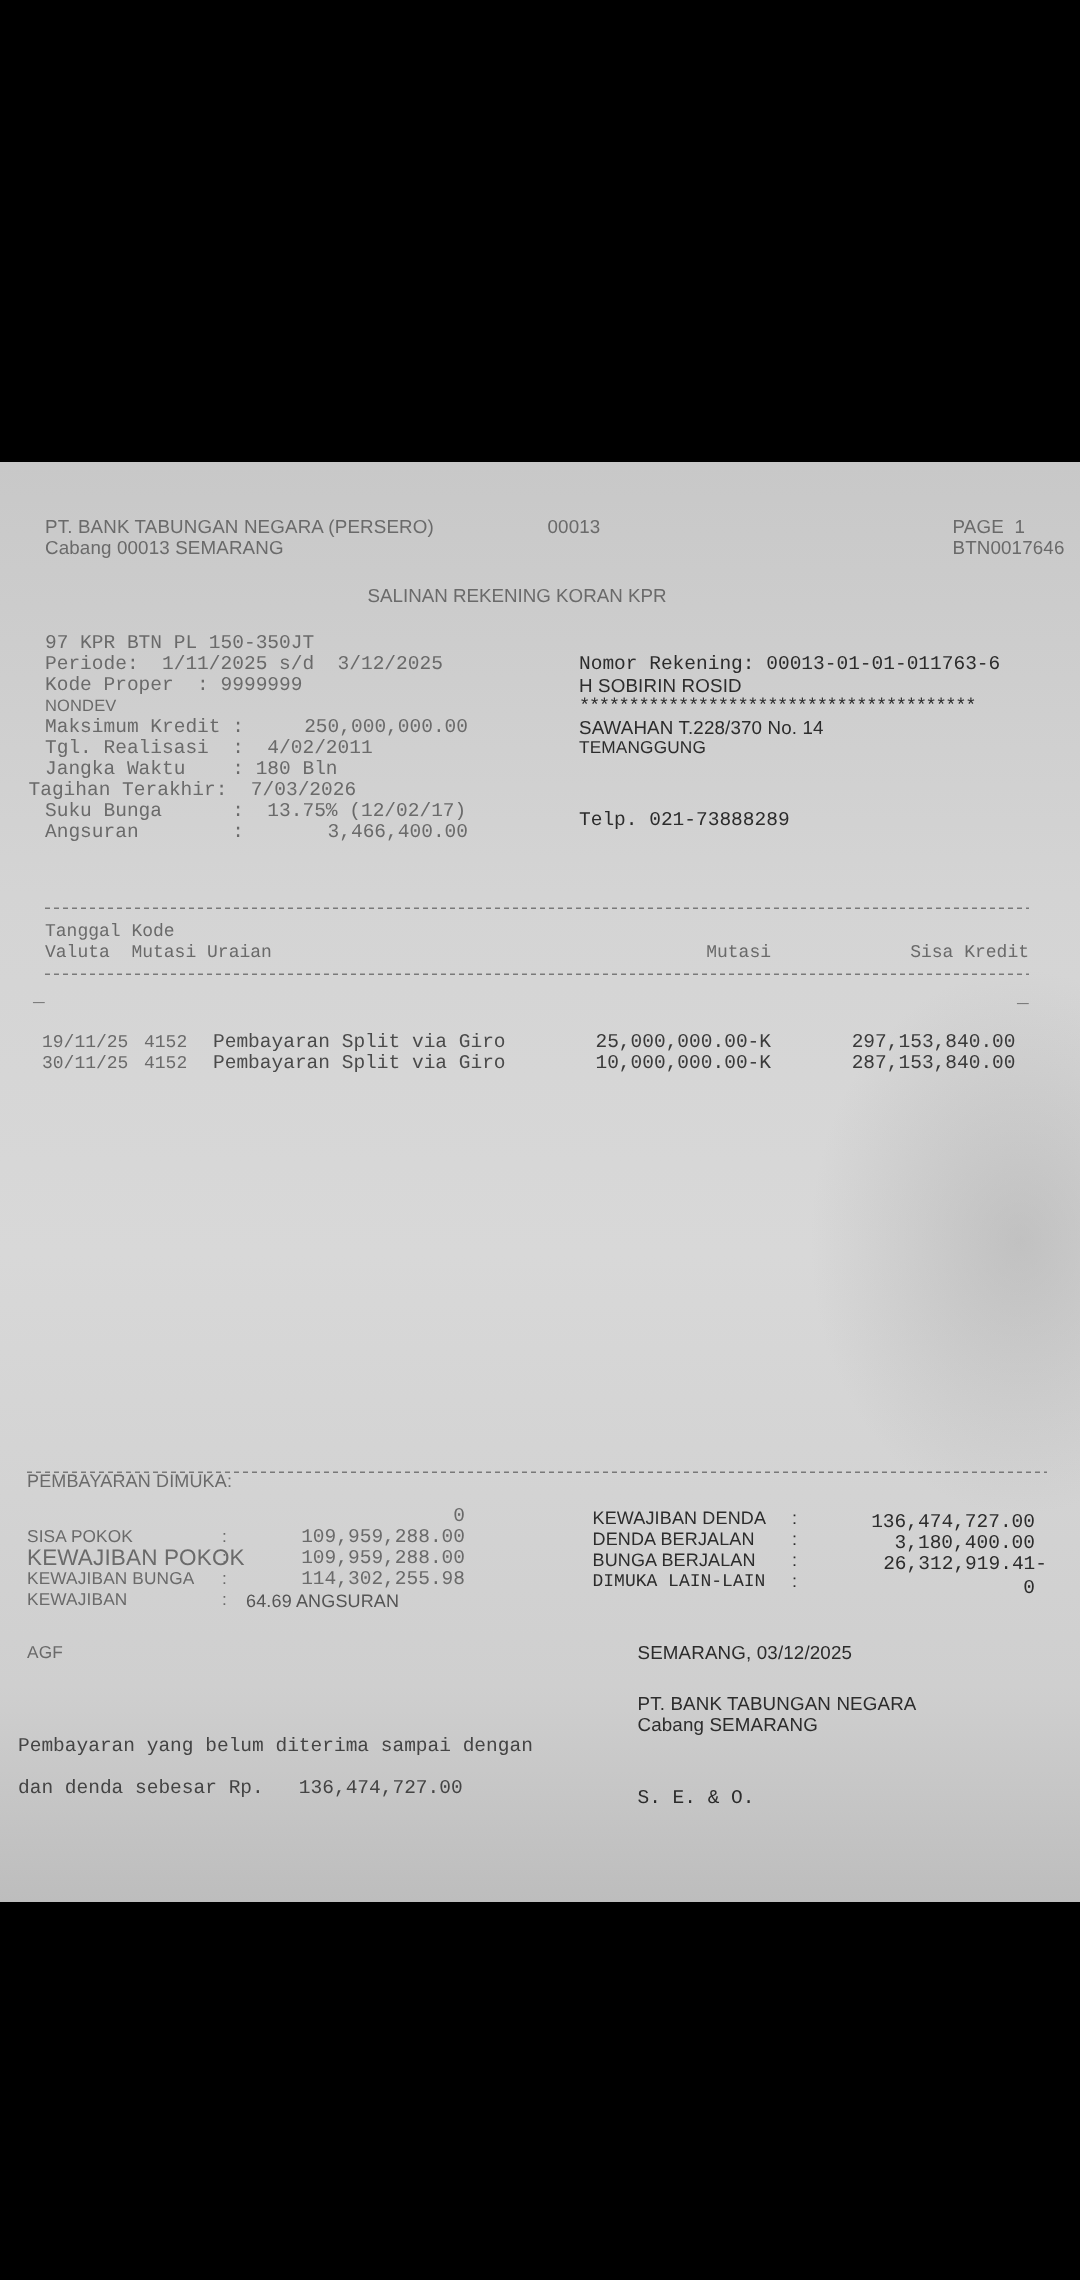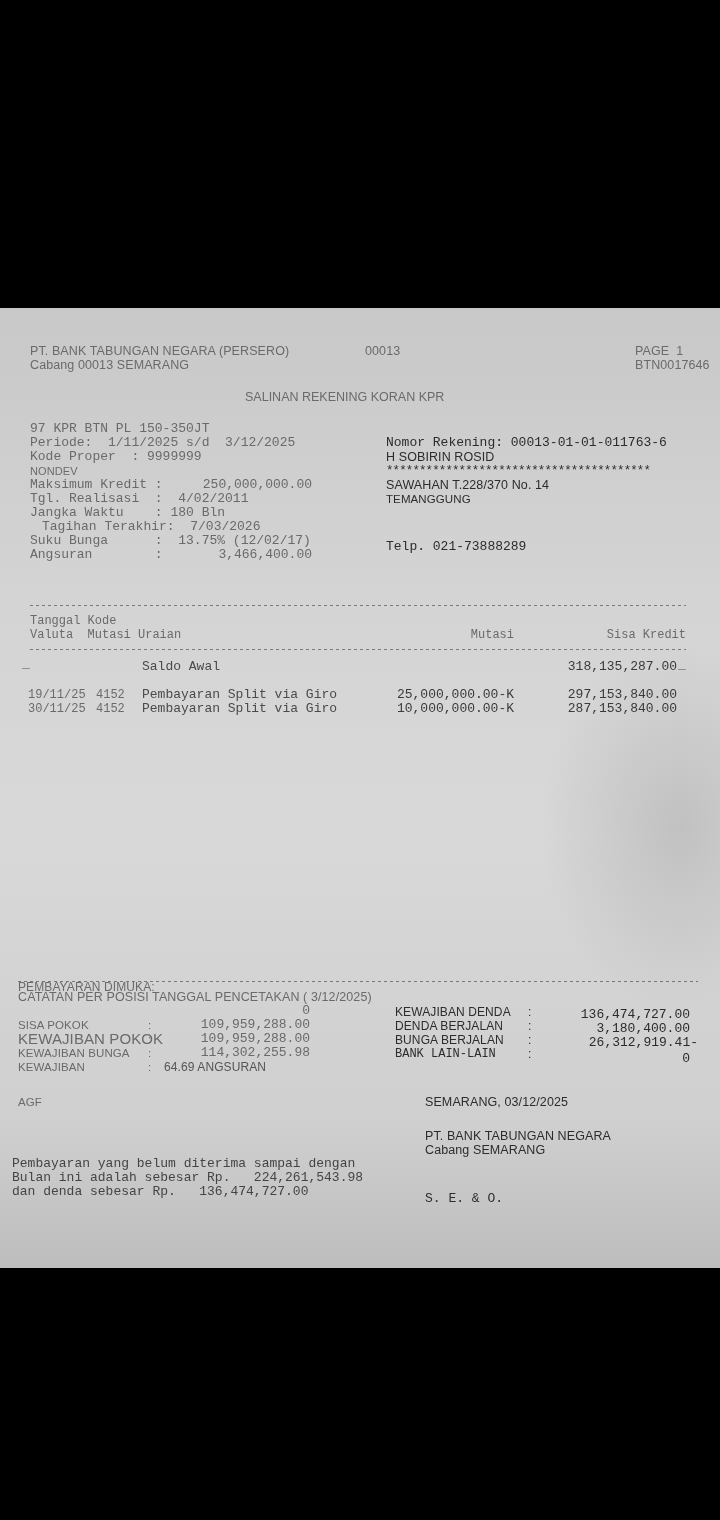--- a/index.html
+++ b/index.html
@@ -45,21 +45,21 @@
   <div class="t mono faint" style="left:245px; top:82px; font-family:'Liberation Sans',sans-serif; font-size:12.5px;">SALINAN REKENING KORAN KPR</div>
 
   <div class="t mono faint" style="left:30px; top:114px;">97 KPR BTN PL 150-350JT</div>
   <div class="t mono faint" style="left:30px; top:128px;">Periode:  1/11/2025 s/d  3/12/2025</div>
   <div class="t mono faint" style="left:30px; top:142px;">Kode Proper  : 9999999</div>
   <div class="t sans faint" style="left:30px; top:156px; font-size:11px;">NONDEV</div>
   <div class="t mono faint" style="left:30px; top:170px;">Maksimum Kredit :</div>
   <div class="t mono faint right" style="left:170px; top:170px; width:142px;">250,000,000.00</div>
   <div class="t mono faint" style="left:30px; top:184px;">Tgl. Realisasi  :  4/02/2011</div>
   <div class="t mono faint" style="left:30px; top:198px;">Jangka Waktu    : 180 Bln</div>
-  <div class="t mono faint" style="left:42px; top:212px;">Tagihan Terakhir:  7/03/2026</div>
+  <div class="t mono faint" style="left:19px; top:212px;">Tagihan Terakhir:  7/03/2026</div>
   <div class="t mono faint" style="left:30px; top:226px;">Suku Bunga      :  13.75% (12/02/17)</div>
   <div class="t mono faint" style="left:30px; top:240px;">Angsuran        :</div>
   <div class="t mono faint right" style="left:170px; top:240px; width:142px;">3,466,400.00</div>
 
   <div class="t mono dark" style="left:386px; top:128px;">Nomor Rekening: 00013-01-01-011763-6</div>
   <div class="t sans dark" style="left:386px; top:142px;">H SOBIRIN ROSID</div>
   <div class="t mono dark" style="left:386px; top:156px; font-size:12.5px; letter-spacing:-0.9px;">****************************************</div>
   <div class="t sans dark" style="left:386px; top:170px;">SAWAHAN T.228/370 No. 14</div>
   <div class="t sans dark" style="left:386px; top:184px; font-size:11.5px;">TEMANGGUNG</div>
   <div class="t mono dark" style="left:386px; top:232px;">Telp. 021-73888289</div>
@@ -67,44 +67,36 @@
   <div class="dash" style="left:30px; top:297px; width:656px;"></div>
   <div class="t mono faint" style="left:30px; top:306px; font-size:12px;">Tanggal Kode</div>
   <div class="t mono faint" style="left:30px; top:320px; font-size:12px;">Valuta  Mutasi Uraian</div>
   <div class="t mono faint right" style="left:420px; top:320px; width:94px; font-size:12px;">Mutasi</div>
   <div class="t mono faint right" style="left:560px; top:320px; width:126px; font-size:12px;">Sisa Kredit</div>
   <div class="dash" style="left:30px; top:341px; width:656px;"></div>
 
   <div class="t mono faint" style="left:22px; top:349px;">_</div>
   <div class="t mono faint" style="left:678px; top:350px;">_</div>
 
-  <div class="row" style="top:352px;">
-    <div class="t mono faint" style="left:36px; top:0;"></div>
-    <div class="t mono faint" style="left:97px; top:0;"></div>
-    <div class="t mono" style="left:142px; top:0; color:#4a4a4a;">Saldo Awal</div>
-    <div class="t mono right" style="left:380px; top:0; width:134px; color:#3a3a3a;"></div>
-    <div class="t mono right" style="left:540px; top:0; width:137px; color:#3a3a3a;">318,135,287.00</div>
-  </div>
   <div class="row" style="top:380px;">
     <div class="t mono faint" style="left:28px; top:0; font-size:12px;">19/11/25</div>
     <div class="t mono faint" style="left:96px; top:0; font-size:12px;">4152</div>
     <div class="t mono" style="left:142px; top:0; color:#4a4a4a;">Pembayaran Split via Giro</div>
     <div class="t mono right" style="left:380px; top:0; width:134px; color:#3a3a3a;">25,000,000.00-K</div>
     <div class="t mono right" style="left:540px; top:0; width:137px; color:#3a3a3a;">297,153,840.00</div>
   </div>
   <div class="row" style="top:394px;">
     <div class="t mono faint" style="left:28px; top:0; font-size:12px;">30/11/25</div>
     <div class="t mono faint" style="left:96px; top:0; font-size:12px;">4152</div>
     <div class="t mono" style="left:142px; top:0; color:#4a4a4a;">Pembayaran Split via Giro</div>
     <div class="t mono right" style="left:380px; top:0; width:134px; color:#3a3a3a;">10,000,000.00-K</div>
     <div class="t mono right" style="left:540px; top:0; width:137px; color:#3a3a3a;">287,153,840.00</div>
   </div>
 
   <div class="dash" style="left:18px; top:673px; width:680px;"></div>
-  <div class="t sans faint" style="left:18px; top:682px; font-size:12.5px;">CATATAN PER POSISI TANGGAL PENCETAKAN ( 3/12/2025)</div>
 
   <div class="t sans faint" style="left:18px; top:672px; font-size:12px;">PEMBAYARAN DIMUKA:</div>
   <div class="t mono faint right" style="left:170px; top:696px; width:140px;">0</div>
   <div class="t sans faint" style="left:18px; top:710px; font-size:11.5px;">SISA POKOK</div>
   <div class="t sans faint" style="left:148px; top:710px; font-size:11.5px;">:</div>
   <div class="t mono faint right" style="left:170px; top:710px; width:140px;">109,959,288.00</div>
   <div class="t sans faint" style="left:18px; top:724px; font-size:15px;">KEWAJIBAN POKOK</div>
   <div class="t sans faint" style="left:148px; top:724px; font-size:11.5px;">:</div>
   <div class="t mono faint right" style="left:170px; top:724px; width:140px;">109,959,288.00</div>
   <div class="t sans faint" style="left:18px; top:738px; font-size:11.5px;">KEWAJIBAN BUNGA</div>
@@ -116,27 +108,26 @@
 
   <div class="t sans dark" style="left:395px; top:697px; font-size:12px;">KEWAJIBAN DENDA</div>
   <div class="t sans dark" style="left:528px; top:697px; font-size:12px;">:</div>
   <div class="t mono dark right" style="left:540px; top:700px; width:150px;">136,474,727.00</div>
   <div class="t sans dark" style="left:395px; top:711px; font-size:12px;">DENDA BERJALAN</div>
   <div class="t sans dark" style="left:528px; top:711px; font-size:12px;">:</div>
   <div class="t mono dark right" style="left:540px; top:714px; width:150px;">3,180,400.00</div>
   <div class="t sans dark" style="left:395px; top:725px; font-size:12px;">BUNGA BERJALAN</div>
   <div class="t sans dark" style="left:528px; top:725px; font-size:12px;">:</div>
   <div class="t mono dark right" style="left:540px; top:728px; width:158px;">26,312,919.41-</div>
-  <div class="t mono dark" style="left:395px; top:739px; font-size:12px;">BANK LAIN-LAIN</div>
+  <div class="t mono dark" style="left:395px; top:739px; font-size:12px;">DIMUKA LAIN-LAIN</div>
   <div class="t sans dark" style="left:528px; top:739px; font-size:12px;">:</div>
   <div class="t mono dark right" style="left:540px; top:744px; width:150px;">0</div>
 
   <div class="t sans faint" style="left:18px; top:787px; font-size:11.5px;">AGF</div>
   <div class="t sans dark" style="left:425px; top:787px; font-size:12.5px;">SEMARANG, 03/12/2025</div>
   <div class="t sans dark" style="left:425px; top:821px; font-size:12.5px;">PT. BANK TABUNGAN NEGARA</div>
   <div class="t sans dark" style="left:425px; top:835px; font-size:12.5px;">Cabang SEMARANG</div>
 
   <div class="t mono" style="left:12px; top:849px; color:#444;">Pembayaran yang belum diterima sampai dengan</div>
-  <div class="t mono" style="left:12px; top:863px; color:#444;">Bulan ini adalah sebesar Rp.   224,261,543.98</div>
   <div class="t mono" style="left:12px; top:877px; color:#444;">dan denda sebesar Rp.   136,474,727.00</div>
   <div class="t mono dark" style="left:425px; top:884px;">S. E. &amp; O.</div>
 
 </div>
 
 </body></html>

